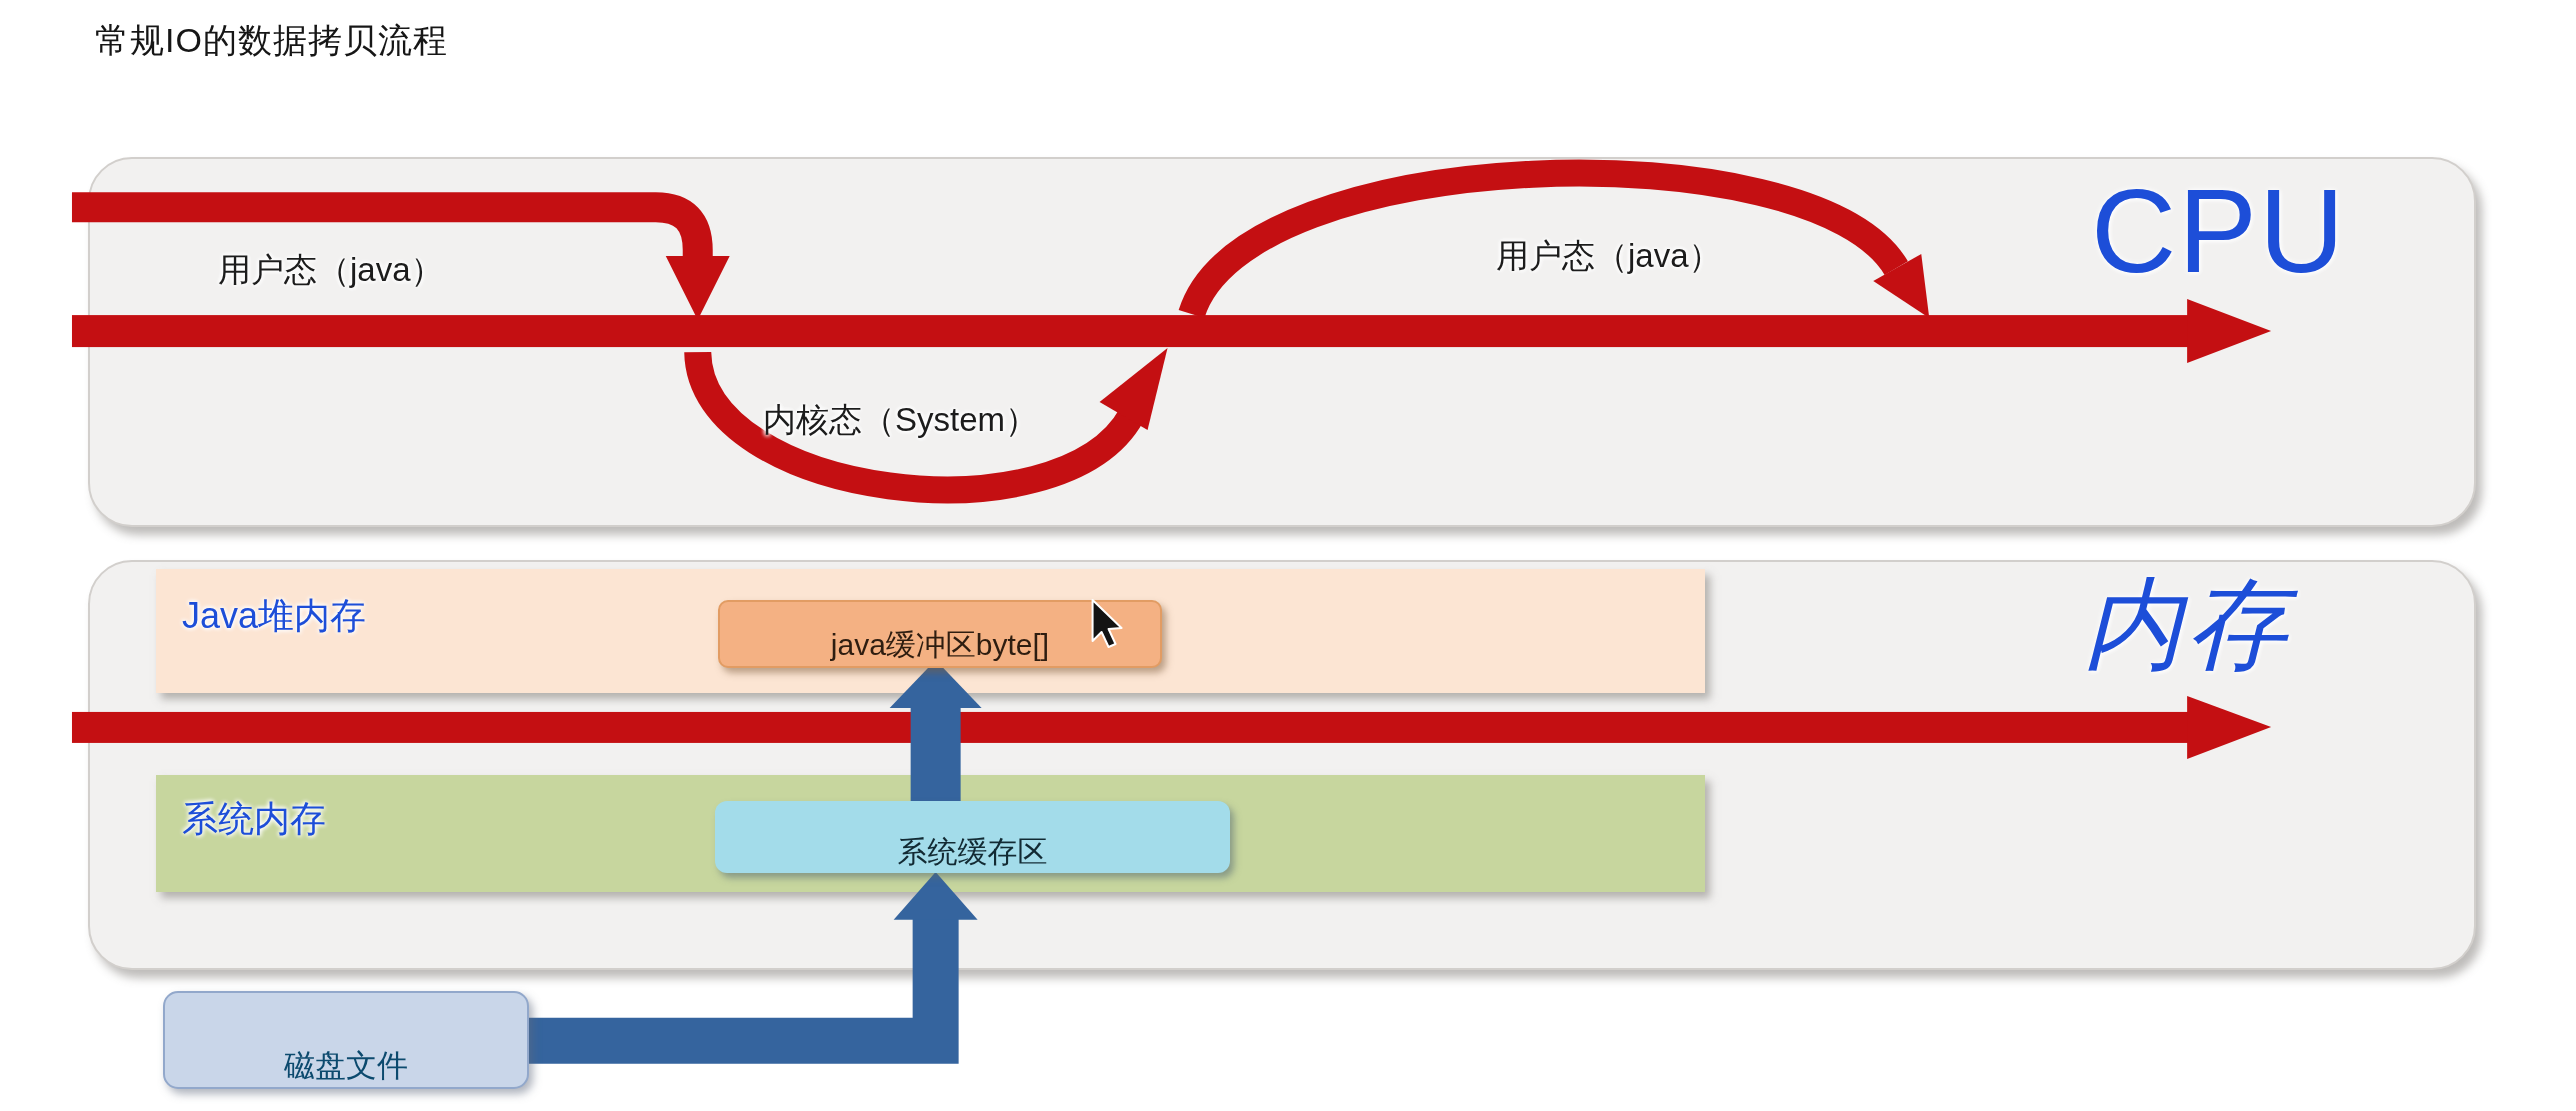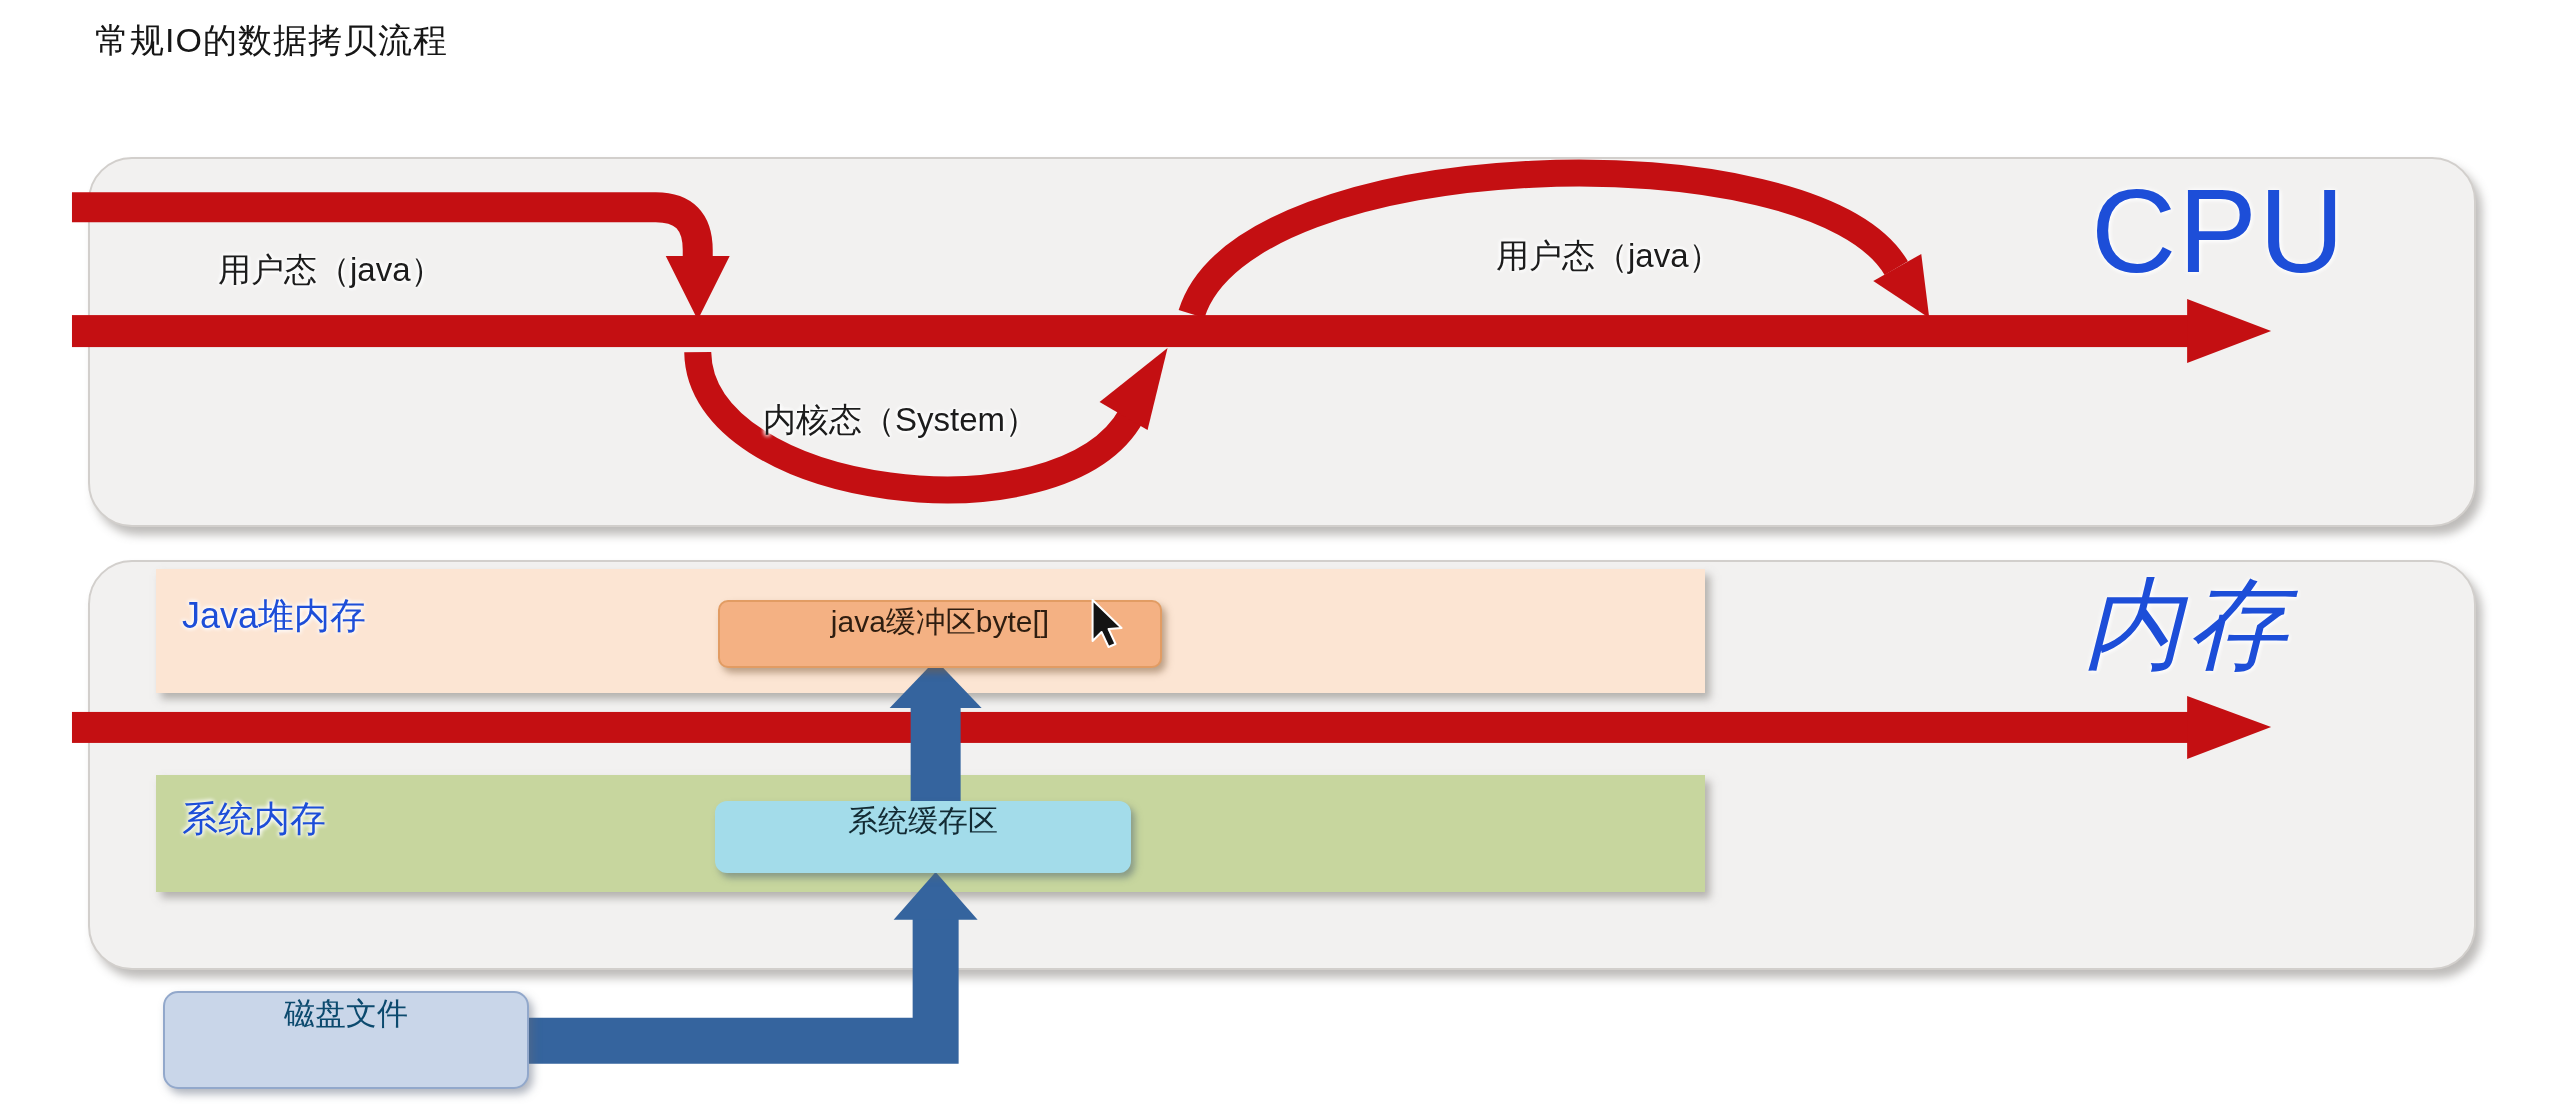--- a/index.html
+++ b/index.html
@@ -45,31 +45,31 @@
   .lbl-heap{left:182px;top:592px;}
   .lbl-sys{left:182px;top:795px;}
 
   svg.arrows{position:absolute;left:0;top:0;z-index:3;}
   .red-stroke{stroke:var(--arrow-red);fill:none;}
   .red-fill{fill:var(--arrow-red);stroke:none;}
   .blue-stroke{stroke:var(--arrow-blue);fill:none;}
   .blue-fill{fill:var(--arrow-blue);stroke:none;}
 
   .node{
-    position:absolute;display:flex;align-items:flex-start;justify-content:center;
+    position:absolute;display:flex;align-items:flex-end;justify-content:center;
     z-index:4;white-space:nowrap;
   }
   .node-java-buffer{
     left:718px;top:600px;width:440px;height:64px;border-radius:10px;
     background:var(--java-buffer-bg);border:2px solid var(--java-buffer-border);
     box-shadow:4px 5px 7px rgba(125,92,60,0.5);
     font-size:30px;color:#2e1d10;
   }
   .node-sys-buffer{
-    left:715px;top:801px;width:416px;height:72px;border-radius:12px;
+    left:715px;top:801px;width:515px;height:72px;border-radius:12px;
     background:var(--system-buffer-bg);
     box-shadow:4px 5px 7px rgba(85,105,115,0.55);
     font-size:30px;color:#122a33;
   }
   .node-disk{
     left:163px;top:991px;width:362px;height:94px;border-radius:15px;
     background:var(--disk-bg);border:2px solid var(--disk-border);
     box-shadow:4px 5px 8px rgba(95,105,125,0.5);
     font-size:31px;color:#0c4a6e;
   }

